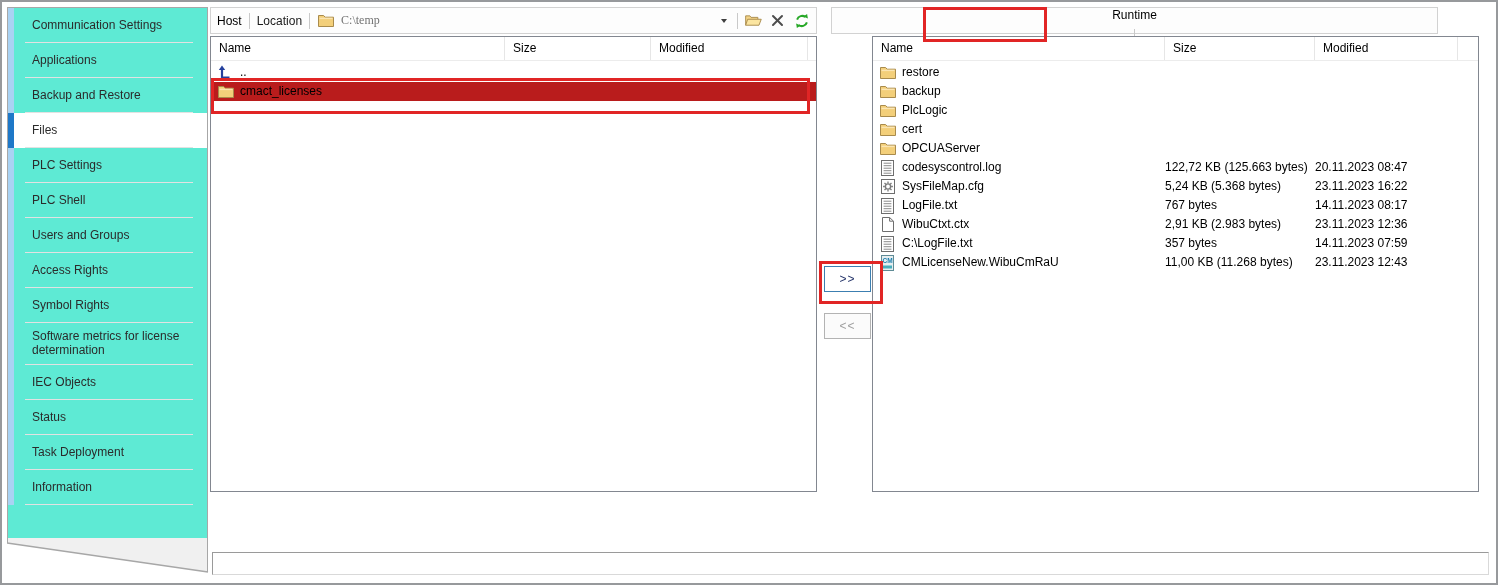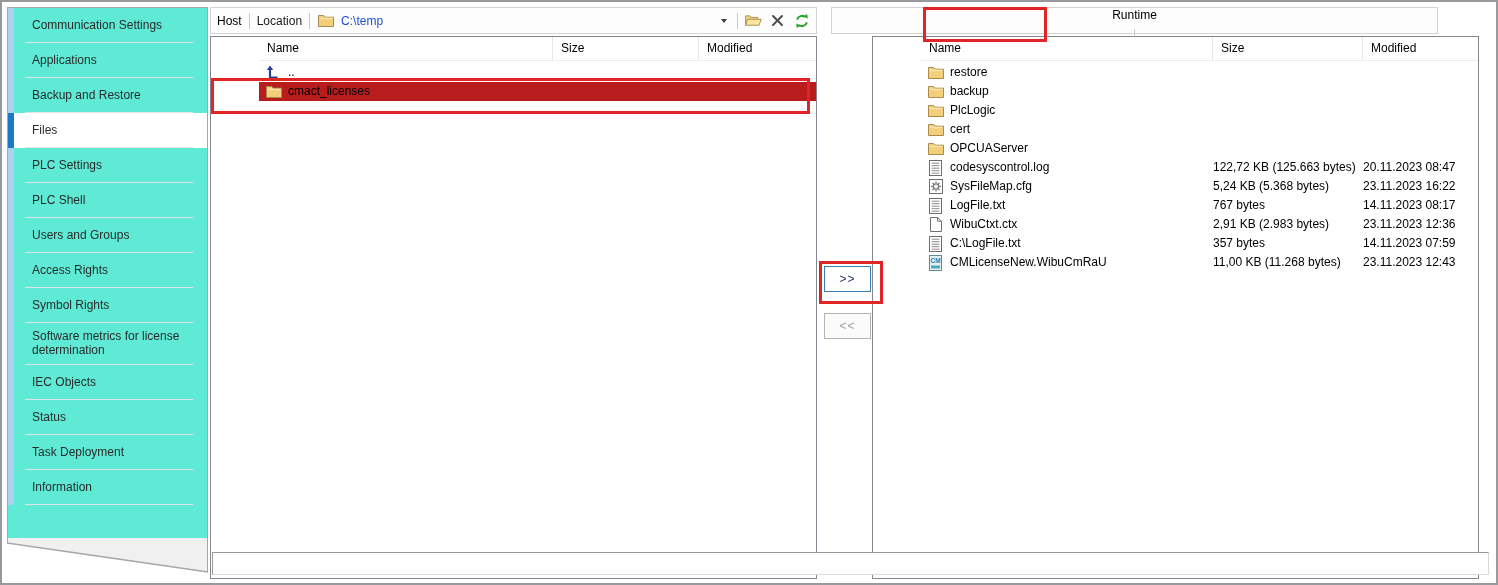--- a/index.html
+++ b/index.html
@@ -24,29 +24,29 @@
   .tab-label{color:#2b2b2b;line-height:1.15;padding-right:12px;}
   .sidebar-slant{position:absolute;left:5px;top:536px;width:202px;height:38px;}
   
   .toolbar{
     position:absolute;top:5px;width:607px;height:27px;box-sizing:border-box;
     background:#fdfdfd;border:1px solid #d2d2d2;display:flex;align-items:center;
     padding:0 6px;gap:7px;
   }
   .toolbar .title{font-weight:normal;color:#000;}
   .toolbar .vsep{width:1px;height:16px;background:#c9c9c9;flex:0 0 auto;}
-  .toolbar .path-text{color:#1d4ed8;}
+  .toolbar .path-text{color:#737373;font-family:Liberation Serif, serif;}
   .toolbar .spacer{flex:1 1 auto;}
   .icon16{width:17px;height:16px;display:inline-flex;align-items:center;justify-content:center;flex:0 0 auto;}
   .dd-arrow{width:0;height:0;border-left:3.5px solid transparent;border-right:3.5px solid transparent;
             border-top:4px solid #3f3f3f;margin:0 3px;flex:0 0 auto;}
   
   .pane{
-    position:absolute;top:34px;width:607px;height:543px;box-sizing:border-box;
-    background:#fff;border:1px solid #828790;overflow:hidden;padding-left:48px;
+    position:absolute;top:34px;width:607px;height:456px;box-sizing:border-box;
+    background:#fff;border:1px solid #828790;overflow:hidden;
   }
   .grid-host{display:grid;grid-template-columns:294px 146px 157px 1fr;}
   .grid-rt{display:grid;grid-template-columns:292px 150px 143px 1fr;}
   .hdr{height:23px;line-height:23px;background:#fff;border-bottom:1px solid #ececec;}
   .hdr .hcell{box-sizing:border-box;border-right:1px solid #e6e6e6;padding-left:8px;color:#000;overflow:hidden;white-space:nowrap;}
   .hdr .hcell:last-child{border-right:none;}
   .rows{padding-top:2px;}
   .frow{height:19px;line-height:19px;align-items:center;}
   .frow.selected{background:#b91c1c;}
   .cell{overflow:hidden;white-space:nowrap;color:#000;}

